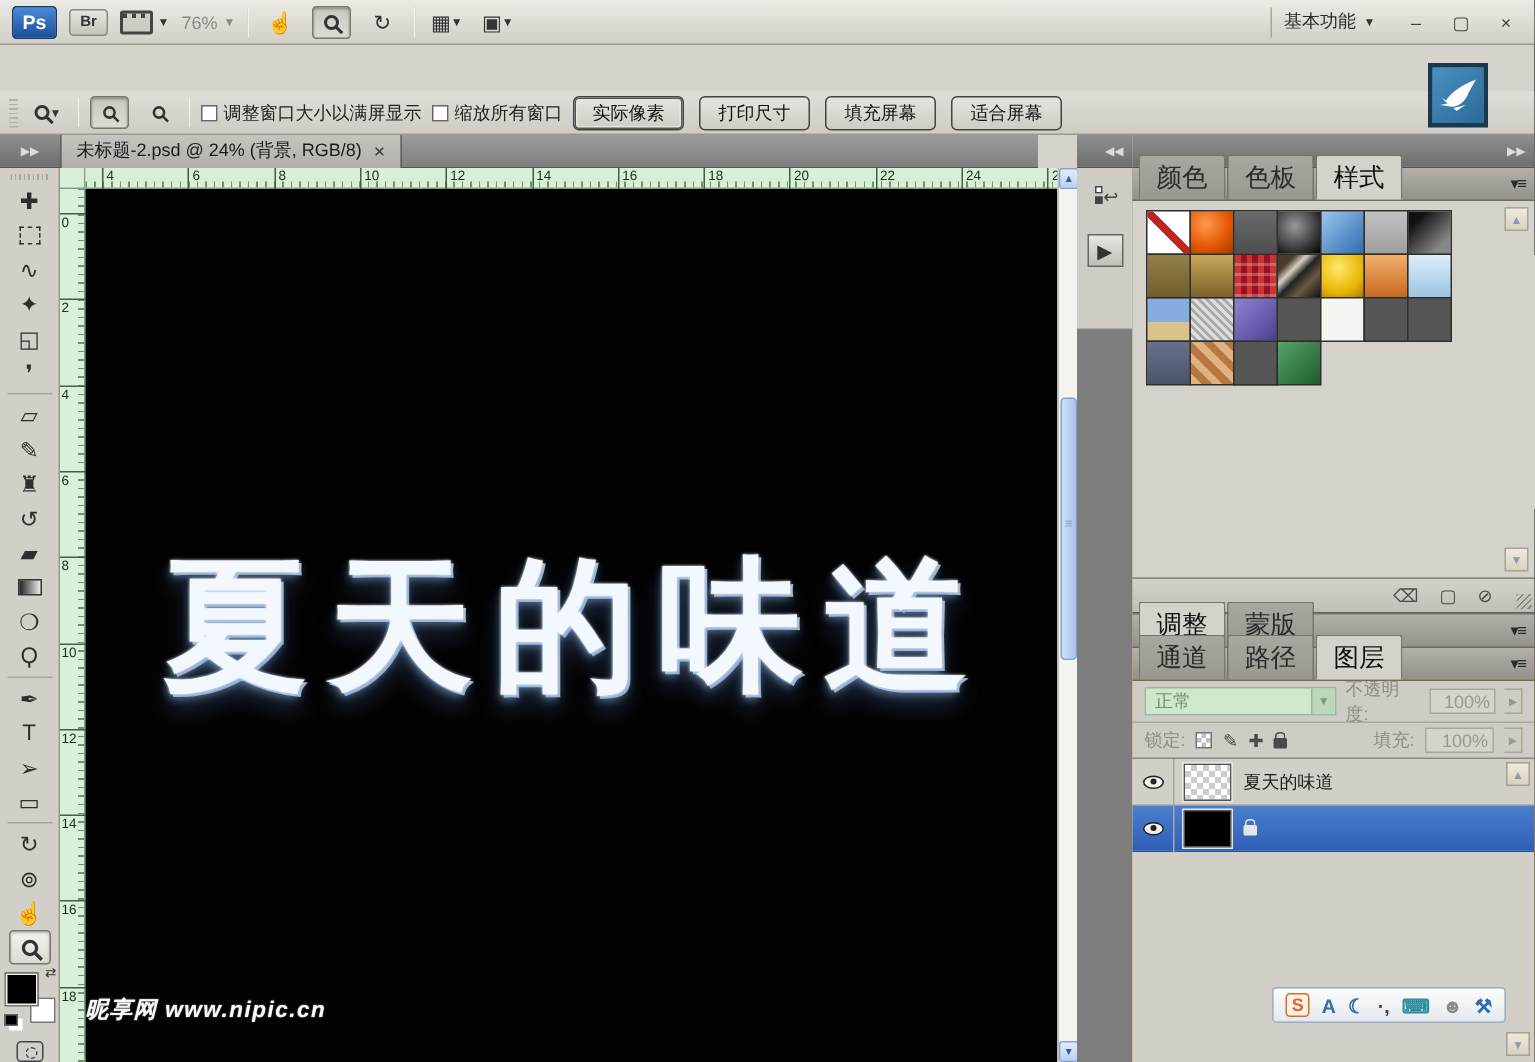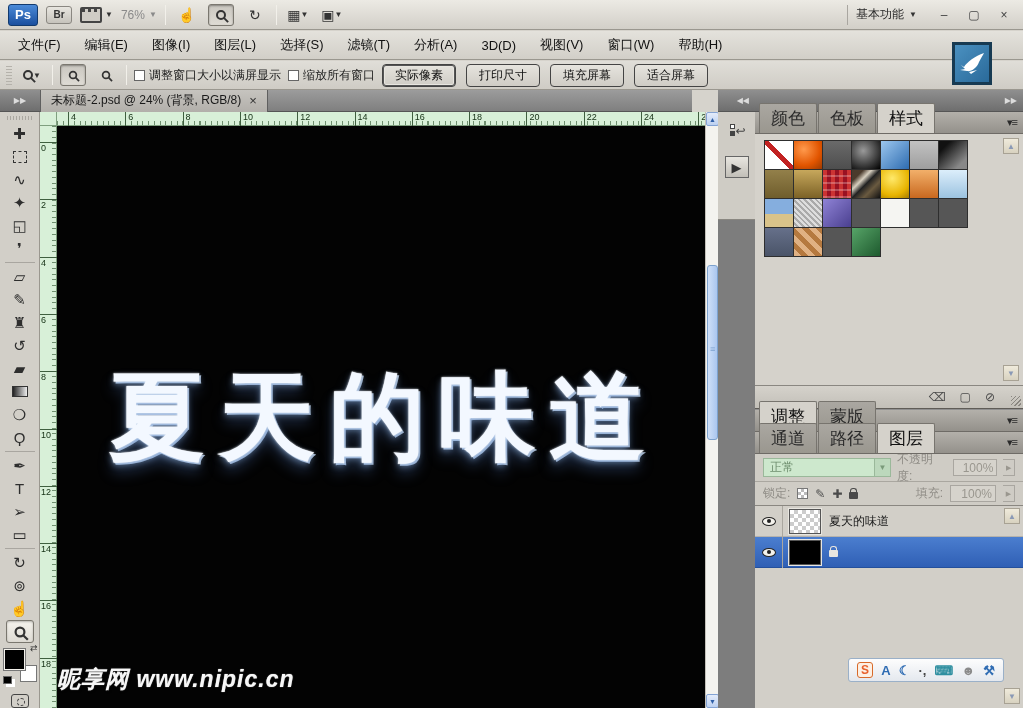--- a/index.html
+++ b/index.html
@@ -61,21 +61,21 @@
   .qmask::after{content:"";position:absolute;left:5px;top:3px;width:6px;height:6px;border:1px dashed #444;border-radius:50%;}
 
   
   .ruler-corner{position:absolute;left:40px;top:112px;width:17px;height:14px;background:#d8f0d8;border-right:1px solid #7f9f7f;border-bottom:1px solid #7f9f7f;}
   .h-ruler{position:absolute;left:57px;top:112px;width:648px;height:14px;background:#d8f0d8;border-bottom:1px solid #7f9f7f;background-image:repeating-linear-gradient(90deg,#6f8f6f 0 1px,transparent 1px 5.7px);background-size:100% 4px;background-position:0 100%;background-repeat:no-repeat;}
   .h-ruler .rl{position:absolute;top:0;height:14px;border-left:1px solid #3f5f3f;padding-left:2px;font-size:9px;color:#143014;}
   .v-ruler{position:absolute;left:40px;top:126px;width:17px;height:582px;background:#d8f0d8;border-right:1px solid #7f9f7f;background-image:repeating-linear-gradient(0deg,#6f8f6f 0 1px,transparent 1px 5.7px);background-size:4px 100%;background-position:100% 0;background-repeat:no-repeat;}
   .v-ruler .rl{position:absolute;left:0;width:17px;border-top:1px solid #3f5f3f;padding-left:1px;font-size:9px;color:#143014;}
   .canvas{position:absolute;left:57px;top:126px;width:648px;height:582px;background:#030303;overflow:hidden;}
   .canvas-text{position:absolute;left:22px;top:228px;width:610px;text-align:center;font-size:96px;font-weight:900;letter-spacing:14px;color:#f3f8ff;font-family:"Liberation Sans",sans-serif;text-shadow:0 0 2px #fff,0 3px 6px rgba(150,190,240,.55),0 10px 14px rgba(90,130,200,.35),2px 2px 0 rgba(205,225,250,.8);}
-  .nipic-wm{position:absolute;left:0px;top:538px;color:rgba(255,255,255,.92);font-size:23px;font-weight:bold;font-style:italic;text-shadow:1px 1px 2px rgba(0,0,0,.6),0 0 1px #fff;letter-spacing:1px;}
+  .nipic-wm{position:absolute;left:0px;top:538px;color:rgba(255,255,255,.92);font-size:15px;font-weight:bold;font-style:italic;text-shadow:1px 1px 2px rgba(0,0,0,.6),0 0 1px #fff;letter-spacing:1px;}
 
   
   .vscroll{position:absolute;left:705px;top:112px;width:13px;height:596px;background:#f4f3ef;border-left:1px solid #c4c1ba;}
   .vs-arrow{position:absolute;left:0;width:13px;height:14px;background:linear-gradient(#e4ecfb,#bcd0f0);border:1px solid #84a3d4;border-radius:2px;color:#2f5fa8;font-size:7px;display:flex;align-items:center;justify-content:center;}
   .vs-thumb{position:absolute;left:1px;top:153px;width:11px;height:175px;background:linear-gradient(90deg,#cfe0f8,#aac6ef);border:1px solid #7da2ce;border-radius:3px;}
   .vs-thumb::after{content:"≡";position:absolute;left:2px;top:78px;color:#7da2ce;font-size:9px;}
 
   
   .ministrip{position:absolute;left:718px;top:112px;width:37px;height:596px;background:#7d7d7d;}
   .ministrip .lite{position:absolute;left:0;top:0;width:37px;height:108px;background:#cfccc5;border-bottom:1px solid #8a8781;display:flex;flex-direction:column;align-items:center;gap:14px;padding-top:8px;}
@@ -178,33 +178,20 @@
     <div class="spacer"></div>
     <div class="workspace">
       <span>基本功能</span>
       <span class="caret">▼</span>
     </div>
     <div class="win-ctl">–</div>
     <div class="win-ctl">▢</div>
     <div class="win-ctl">×</div>
   </div>
 
-  <div class="menubar" id="menu-items">
-      <span class="menu-item">文件(F)</span>
-      <span class="menu-item">编辑(E)</span>
-      <span class="menu-item">图像(I)</span>
-      <span class="menu-item">图层(L)</span>
-      <span class="menu-item">选择(S)</span>
-      <span class="menu-item">滤镜(T)</span>
-      <span class="menu-item">分析(A)</span>
-      <span class="menu-item">3D(D)</span>
-      <span class="menu-item">视图(V)</span>
-      <span class="menu-item">窗口(W)</span>
-      <span class="menu-item">帮助(H)</span>
-    </div>
 
   <div class="optionsbar">
     <div class="grip"></div>
     <div class="tb-btn">
         <span class="mag"></span>
         <span class="caret">▼</span>
       </div>
     <div class="tb-sep"></div>
     <div class="tb-btn pressed">
         <span class="mag" style="transform:scale(.85)"></span>

